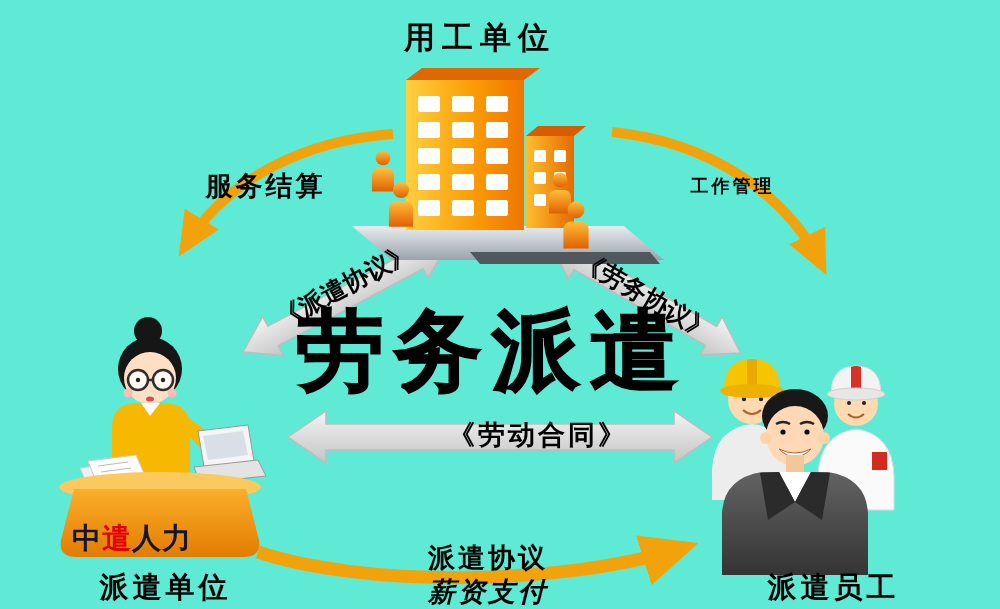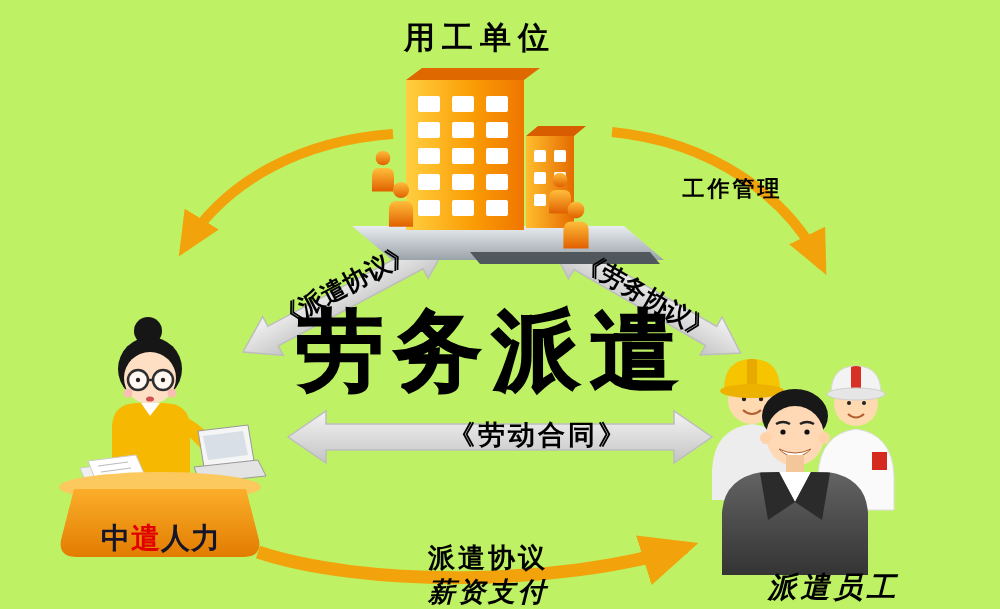--- a/index.html
+++ b/index.html
@@ -1,40 +1,40 @@
 <!DOCTYPE html>
 <html><head>
 <meta charset="utf-8">
 <style>
   html,body{margin:0;padding:0;background:#ffffff;}
   .stage{
-    position:relative;width:1000px;height:609px;background:#bef264;
+    position:relative;width:1000px;height:609px;background:#5eead4;
     font-family:"DejaVu Sans",sans-serif;overflow:hidden;
   }
   .art{position:absolute;left:0;top:0;}
   .lbl{
     position:absolute;color:#000;font-weight:bold;text-align:center;
     white-space:nowrap;line-height:1.15;
   }
   .lbl-employer{left:350px;top:20px;width:260px;font-size:31px;letter-spacing:7px;}
   .lbl-service{left:183px;top:170px;width:165px;font-size:27px;letter-spacing:3px;}
-  .lbl-work{left:650px;top:176px;width:165px;font-size:22px;letter-spacing:3px;}
+  .lbl-work{left:650px;top:176px;width:165px;font-size:18px;letter-spacing:3px;}
   .lbl-pact-left{left:235px;top:272px;width:220px;font-size:25px;transform:rotate(-28deg);}
   .lbl-pact-right{left:535px;top:282px;width:220px;font-size:25px;transform:rotate(30deg);}
   .center-title{
     left:252px;top:300px;width:480px;font-size:88px;letter-spacing:10px;
     font-family:"DejaVu Serif",serif;font-weight:bold;text-align:center;-webkit-text-stroke:1.5px #000;
   }
   .lbl-contract{left:348px;top:419px;width:280px;font-size:27px;letter-spacing:3px;text-align:right;}
   .lbl-hr{left:400px;top:542px;width:176px;font-size:27px;letter-spacing:3px;}
   .lbl-salary{left:400px;top:576px;width:176px;font-size:27px;letter-spacing:3px;font-style:italic;}
   .lbl-dispatch-unit{left:78px;top:571px;width:175px;font-size:29px;letter-spacing:4px;}
-  .lbl-employees{left:746px;top:571px;width:175px;font-size:29px;letter-spacing:4px;font-style:italic;}
+  .lbl-employees{left:746px;top:571px;width:175px;font-size:29px;letter-spacing:4px;}
   .desk-sign{
-    position:absolute;left:72px;top:519px;width:178px;text-align:center;
+    position:absolute;left:72px;top:519px;width:178px;text-align:left;
     font-size:29px;font-weight:bold;color:#15152a;letter-spacing:1px;white-space:nowrap;
   }
   .desk-sign .red{color:#e00000;}
 </style>
 </head>
 <body>
 
 <div class="stage">
 
   <svg class="art" width="1000" height="609" viewBox="0 0 1000 609">
@@ -198,24 +198,26 @@
       <path d="M 779 449 Q 795 465 811 449 Q 795 457 779 449 Z" fill="#FFFFFF" stroke="#B06030"></path>
       <rect x="786" y="455" width="18" height="20" fill="#F4C79B"></rect>
       <path d="M 722 575 L 722 513 Q 724 478 762 472 L 828 472 Q 866 478 868 513 L 868 575 Z" fill="url(#gSuit)"></path>
       <path d="M 779 472 L 795 502 L 811 472 Z" fill="#FFFFFF"></path>
       <path d="M 779 472 L 795 502 L 768 520 L 760 473 Z" fill="#2B2B2B"></path>
       <path d="M 811 472 L 795 502 L 822 520 L 830 473 Z" fill="#2B2B2B"></path>
     </g>
   </svg>
 
   <div class="lbl lbl-employer">用工单位</div>
+  <div class="lbl lbl-service">服务结算</div>
   <div class="lbl lbl-work">工作管理</div>
   <div class="lbl lbl-pact-left">《派遣协议》</div>
   <div class="lbl lbl-pact-right">《劳务协议》</div>
   <div class="lbl center-title">劳务派遣</div>
   <div class="lbl lbl-contract">《劳动合同》</div>
   <div class="lbl lbl-hr">派遣协议</div>
   <div class="lbl lbl-salary">薪资支付</div>
+  <div class="lbl lbl-dispatch-unit">派遣单位</div>
   <div class="lbl lbl-employees">派遣员工</div>
 
   <div class="desk-sign"><span>中</span><span class="red">遣</span><span>人力</span></div>
 
 </div>
 
 </body></html>

